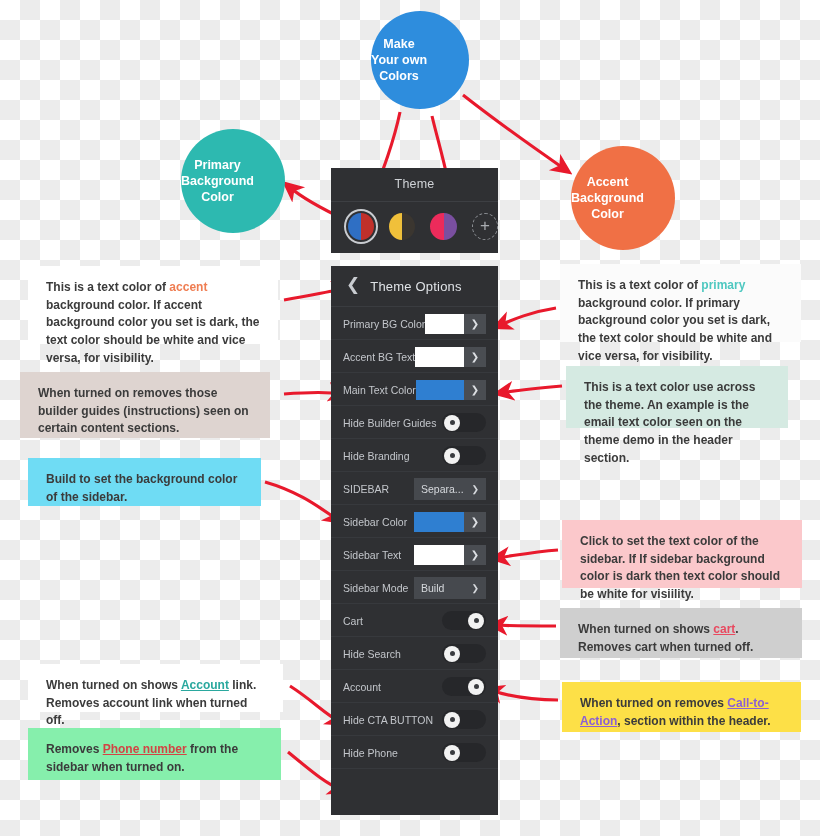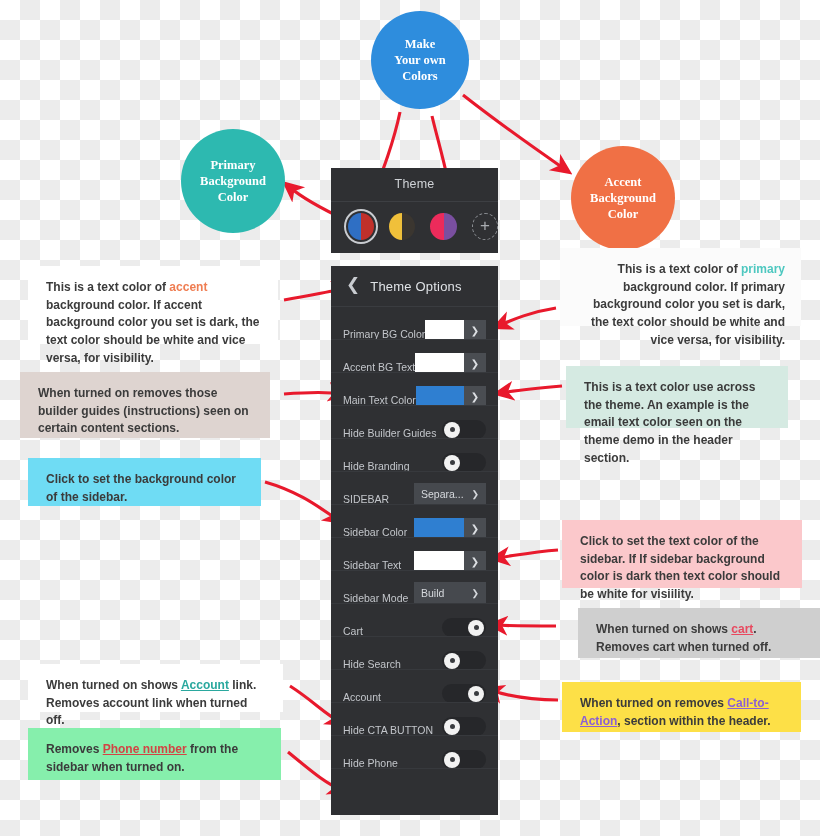--- a/index.html
+++ b/index.html
@@ -11,24 +11,23 @@
       linear-gradient(45deg,#ececec 25%,transparent 25%,transparent 75%,#ececec 75%,#ececec),
       linear-gradient(45deg,#ececec 25%,transparent 25%,transparent 75%,#ececec 75%,#ececec);
     background-size:40px 40px;
     background-position:0 0,20px 20px;
   }
   .abs{position:absolute;}
 
   
   .circle{
     position:absolute;border-radius:50%;
-    display:flex;align-items:center;justify-content:center;
+    display:flex;align-items:center;
     text-align:center;color:#fff;line-height:1.28;
     font-weight:bold;
-    font-family:Liberation Serif, serif;
   }
   #circle-make{left:371px;top:11px;width:98px;height:98px;background:#2e8ddd;font-size:12.5px;}
   #circle-primary{left:181px;top:129px;width:104px;height:104px;background:#2db9b0;font-size:12.5px;}
   #circle-accent{left:571px;top:146px;width:104px;height:104px;background:#f07045;font-size:12.5px;}
 
   
   #theme-panel{
     left:331px;top:168px;width:167px;height:85px;background:#2f3033;
   }
   #theme-panel .ttl{
@@ -48,21 +47,21 @@
   
   #options-panel{
     left:331px;top:266px;width:167px;height:549px;background:#2f3033;
   }
   #options-head{
     height:40px;display:flex;align-items:center;border-bottom:1px solid #3a3c40;
   }
   #options-head .back{color:#c9ccd1;font-size:17px;padding:0 10px 3px 15px;font-weight:300;}
   #options-head .htxt{color:#dfe2e6;font-size:13px;letter-spacing:.2px;}
   .row{
-    height:33px;display:flex;align-items:flex-end;justify-content:space-between;
+    height:33px;display:flex;align-items:center;justify-content:space-between;
     padding:0 12px 0 12px;position:relative;
   }
   .row .lab{color:#c3c6cb;font-size:10.5px;white-space:nowrap;}
   .row::after{
     content:"";position:absolute;left:0;right:0;bottom:0;height:1px;background:#37393d;
   }
   
   .picker{display:flex;height:20px;width:72px;}
   .picker .sw{flex:1;border:0;}
   .picker .caret{
@@ -98,24 +97,24 @@
   .hl-red{color:#d24444;text-decoration:underline;}
   .hl-pink{color:#e8495f;text-decoration:underline;}
   .hl-purple{color:#8b5fd6;text-decoration:underline;}
 
   #c-accent-text{left:28px;top:266px;width:250px;height:78px;background:#ffffff;}
   #c-builder{left:20px;top:372px;width:250px;height:66px;background:#ded4d0;}
   #c-sidebar-bg{left:28px;top:458px;width:233px;height:48px;background:#6fdcf4;}
   #c-account{left:28px;top:664px;width:255px;height:48px;background:#ffffff;}
   #c-phone{left:28px;top:728px;width:253px;height:52px;background:#86efac;}
 
-  #c-primary-text{left:560px;top:248px;width:241px;height:78px;background:#fbfbfb;text-align:right;}
+  #c-primary-text{left:560px;top:264px;width:241px;height:78px;background:#fbfbfb;}
   #c-main-text{left:566px;top:366px;width:222px;height:62px;background:#d5eae2;}
   #c-sidebar-text{left:562px;top:520px;width:240px;height:68px;background:#fbc8cb;}
-  #c-cart{left:560px;top:608px;width:242px;height:50px;background:#cfcfcf;margin-left:18px;}
+  #c-cart{left:560px;top:608px;width:242px;height:50px;background:#cfcfcf;}
   #c-cta{left:562px;top:682px;width:239px;height:50px;background:#fde047;}
 
   
   #arrows{position:absolute;left:0;top:0;width:820px;height:836px;pointer-events:none;}
 </style>
 </head>
 <body>
 
 <svg id="arrows" viewBox="0 0 820 836">
   <defs>
@@ -322,21 +321,21 @@
 
 <div class="callout" id="c-accent-text">
   <span>This is a text color of </span><span class="hl-accent">accent</span><span> background color. If accent background color you set is dark, the text color should be white and vice versa, for visibility.</span>
 </div>
 
 <div class="callout" id="c-builder">
   <span>When turned on removes those builder guides (instructions) seen on certain content sections.</span>
 </div>
 
 <div class="callout" id="c-sidebar-bg">
-  <span>Click to set the background color of the sidebar.</span>
+  <span>Build to set the background color of the sidebar.</span>
 </div>
 
 <div class="callout" id="c-account">
   <span>When turned on shows </span><span class="hl-teal">Account</span><span> link. Removes account link when turned off.</span>
 </div>
 
 <div class="callout" id="c-phone">
   <span>Removes </span><span class="hl-red">Phone number</span><span> from the sidebar when turned on.</span>
 </div>
 

